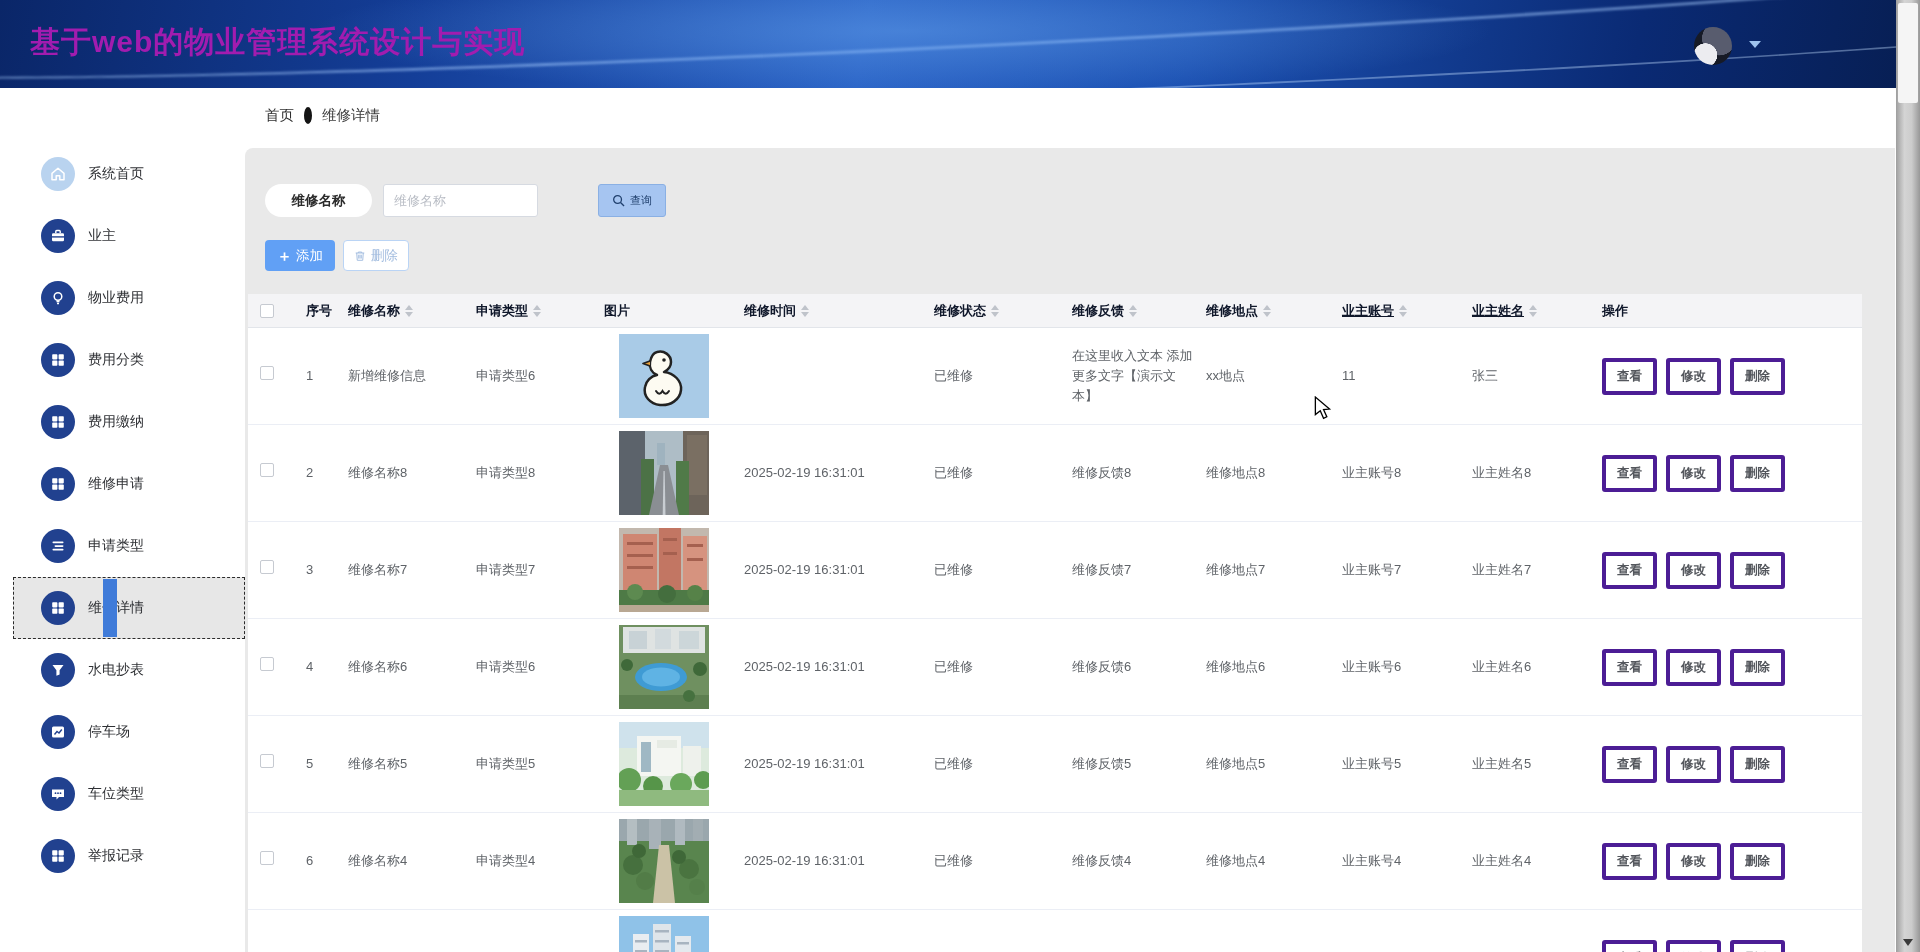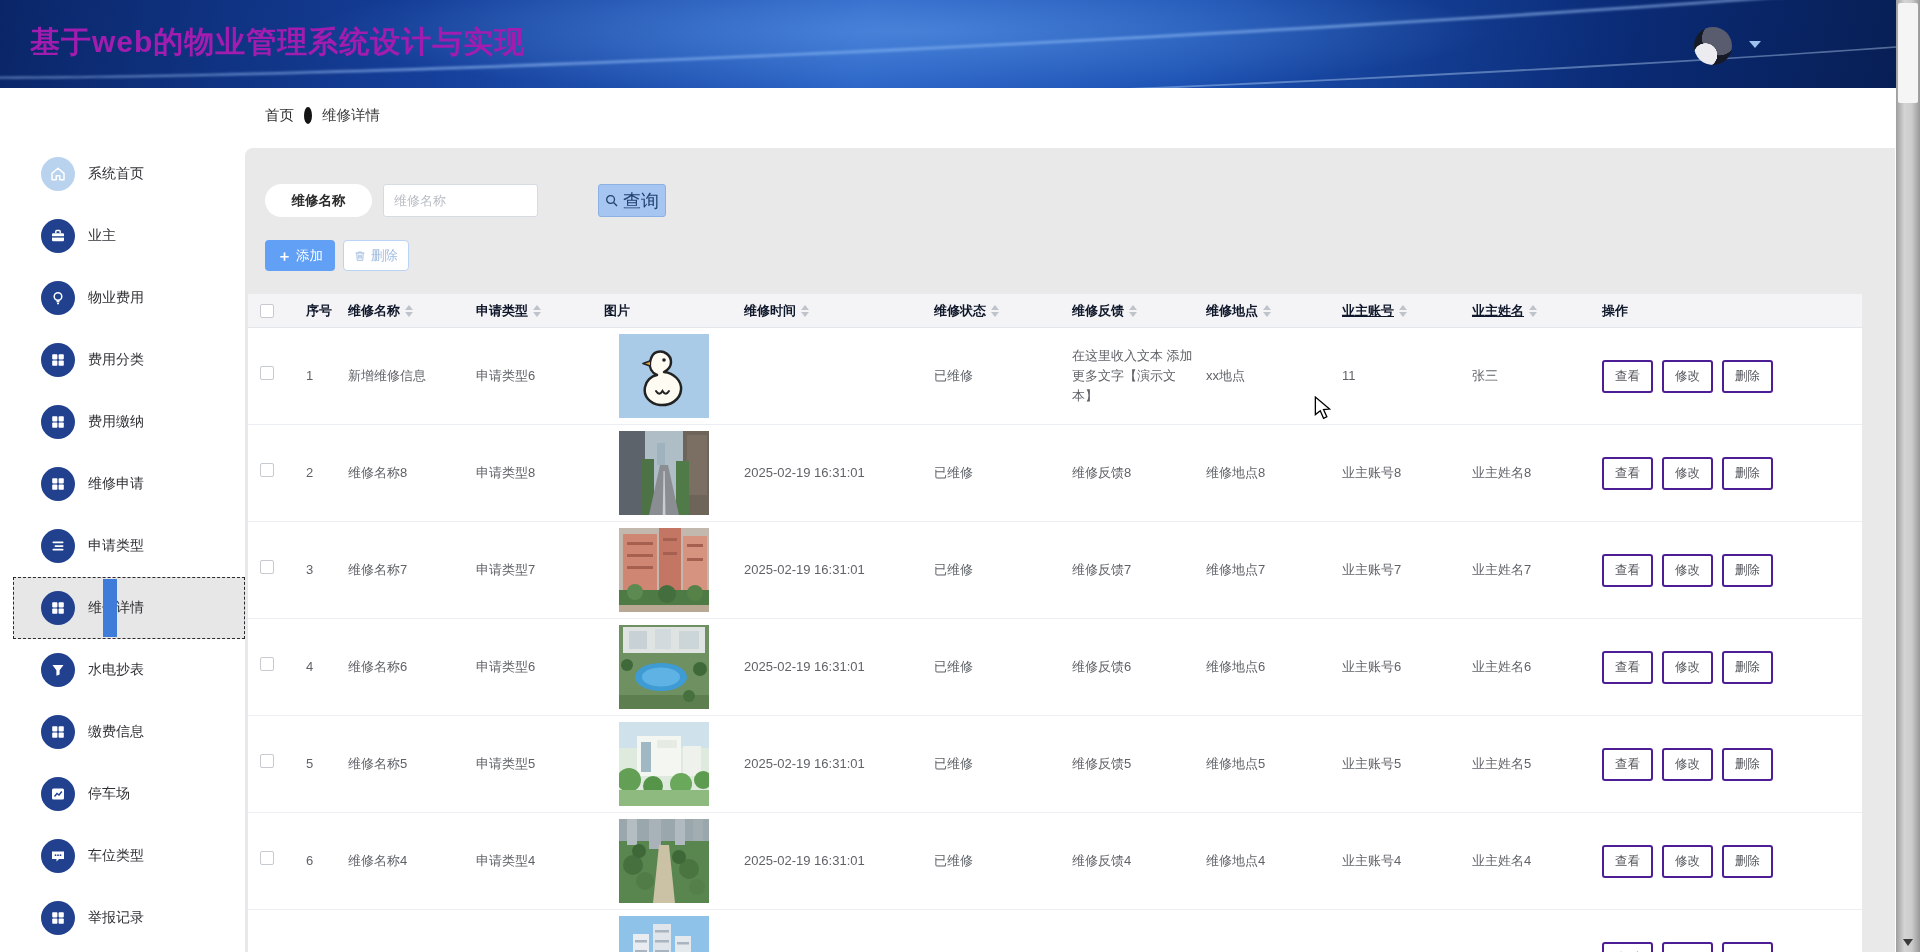--- a/index.html
+++ b/index.html
@@ -45,21 +45,21 @@
 
   .card { position:absolute; left:13px; top:52px; width:1650px; height:812px; background:#e9e9e9; border-radius:8px 0 0 0;margin-top:8px; }
 
   .field-pill { position:absolute; left:20px; top:36px; width:107px; height:33px; background:#fff; border-radius:17px;
     text-align:center; line-height:33px; font-size:13.5px; color:#2c2c2c; font-weight:600; }
   .search-input { position:absolute; left:138px; top:36px; width:155px; height:33px; background:#fff;
     border:1px solid #d6dae1; border-radius:3px; padding:0 10px; font-size:13px; color:#333; outline:none;
     font-family:inherit; }
   .search-input::placeholder { color:#b9bdc5; }
   .btn-query { position:absolute; left:353px; top:36px; width:68px; height:33px; background:#a6c5f1;
-    border:1px solid #8ab0e4; border-radius:3px; color:#20406e; font-size:18px; cursor:pointer;
+    border:1px solid #8ab0e4; border-radius:3px; color:#20406e; font-size:11px; cursor:pointer;
     display:flex; align-items:center; justify-content:center; gap:5px; font-family:inherit; }
   .btn-query svg { width:13px; height:13px; }
 
   .btn-add { position:absolute; left:20px; top:92px; width:70px; height:31px; background:#61a0f5; border:none;
     border-radius:4px; color:#fff; font-size:13.5px; cursor:pointer; display:flex; align-items:center;
     justify-content:center; gap:4px; font-family:inherit; }
   .plus { font-size:15px; font-weight:bold; line-height:1; }
   .btn-del { position:absolute; left:98px; top:92px; width:66px; height:31px; background:#fff;
     border:1px solid #bad4f5; border-radius:4px; color:#9fbade; font-size:13.5px; cursor:pointer;
     display:flex; align-items:center; justify-content:center; gap:5px; font-family:inherit; }
@@ -76,22 +76,22 @@
   .c-up { width:0; height:0; border-left:4px solid transparent; border-right:4px solid transparent; border-bottom:5px solid #bfc3ca; }
   .c-dn { width:0; height:0; border-left:4px solid transparent; border-right:4px solid transparent; border-top:5px solid #bfc3ca; }
   .tr { height:97px; align-items:center; border-bottom:1px solid #ebeef5; font-size:13px; color:#5f6368; background:#fff; }
   .td { padding-left:10px; line-height:1.55; }
   .td-cb { padding-left:12px; }
   .cb { width:14px; height:14px; border:1px solid #c6cad1; border-radius:2px; background:#fff; display:inline-block; cursor:pointer; }
   .td-img { padding:0; display:flex; justify-content:center; }
   .row-img { display:block; cursor:pointer; }
   .row-img svg { width:90px; height:84px; display:block; }
   .td-act { display:flex; gap:9px; }
-  .btn-act { padding:6px 11px; background:#fff; border:2px solid #4c1d95; border-radius:3px;
-    font-size:12.5px; color:#54575d; cursor:pointer; font-family:inherit; white-space:nowrap; }
+  .btn-act { padding:6px 11px; background:#fff; border:4px solid #4c1d95; border-radius:3px;
+    font-size:12.5px; color:#54575d; cursor:pointer; font-family:inherit; white-space:nowrap;font-weight:bold; }
 
   
   .scrollbar { position:absolute; right:0; top:0; width:24px; height:952px; z-index:10;
     background:linear-gradient(90deg,#9e9e9e,#d4d4d4 35%,#cccccc 65%,#989898); }
   .sb-thumb { position:absolute; left:2px; top:3px; width:20px; height:100px; background:#f5f5f5; border-radius:2px; }
   .sb-arrow { position:absolute; left:7px; bottom:6px; width:0; height:0;
     border-left:5px solid transparent; border-right:5px solid transparent; border-top:7px solid #3a3a3a; }
 
   .cursor { position:absolute; left:1313px; top:396px; width:20px; height:24px; z-index:50; pointer-events:none; }
 </style>
@@ -200,33 +200,20 @@
         </span>
         <span class="side-label">维修详情</span>
       </div>
       <div class="side-item">
         <span class="side-ico">
           <svg viewBox="0 0 16 16">
             <path d="M2.5 3 H13.5 L9.6 8.2 V12.6 L6.4 13.8 V8.2 Z" fill="#fff"></path>
           </svg>
         </span>
         <span class="side-label">水电抄表</span>
-      </div>
-      <div class="side-item">
-        <span class="side-ico">
-          <svg viewBox="0 0 16 16">
-            <g fill="#fff">
-              <rect x="2.2" y="2.2" width="5.2" height="5.2" rx="0.8"></rect>
-              <rect x="8.6" y="2.2" width="5.2" height="5.2" rx="0.8"></rect>
-              <rect x="2.2" y="8.6" width="5.2" height="5.2" rx="0.8"></rect>
-              <rect x="8.6" y="8.6" width="5.2" height="5.2" rx="0.8"></rect>
-            </g>
-          </svg>
-        </span>
-        <span class="side-label">缴费信息</span>
       </div>
       <div class="side-item">
         <span class="side-ico">
           <svg viewBox="0 0 16 16">
             <rect x="2" y="2.5" width="12" height="11" rx="1.5" fill="#fff"></rect>
             <path d="M4.5 10.5 L7 7.5 L9 9 L11.8 5.5" fill="none" stroke="#21418f" stroke-width="1.4"></path>
           </svg>
         </span>
         <span class="side-label">停车场</span>
       </div>

